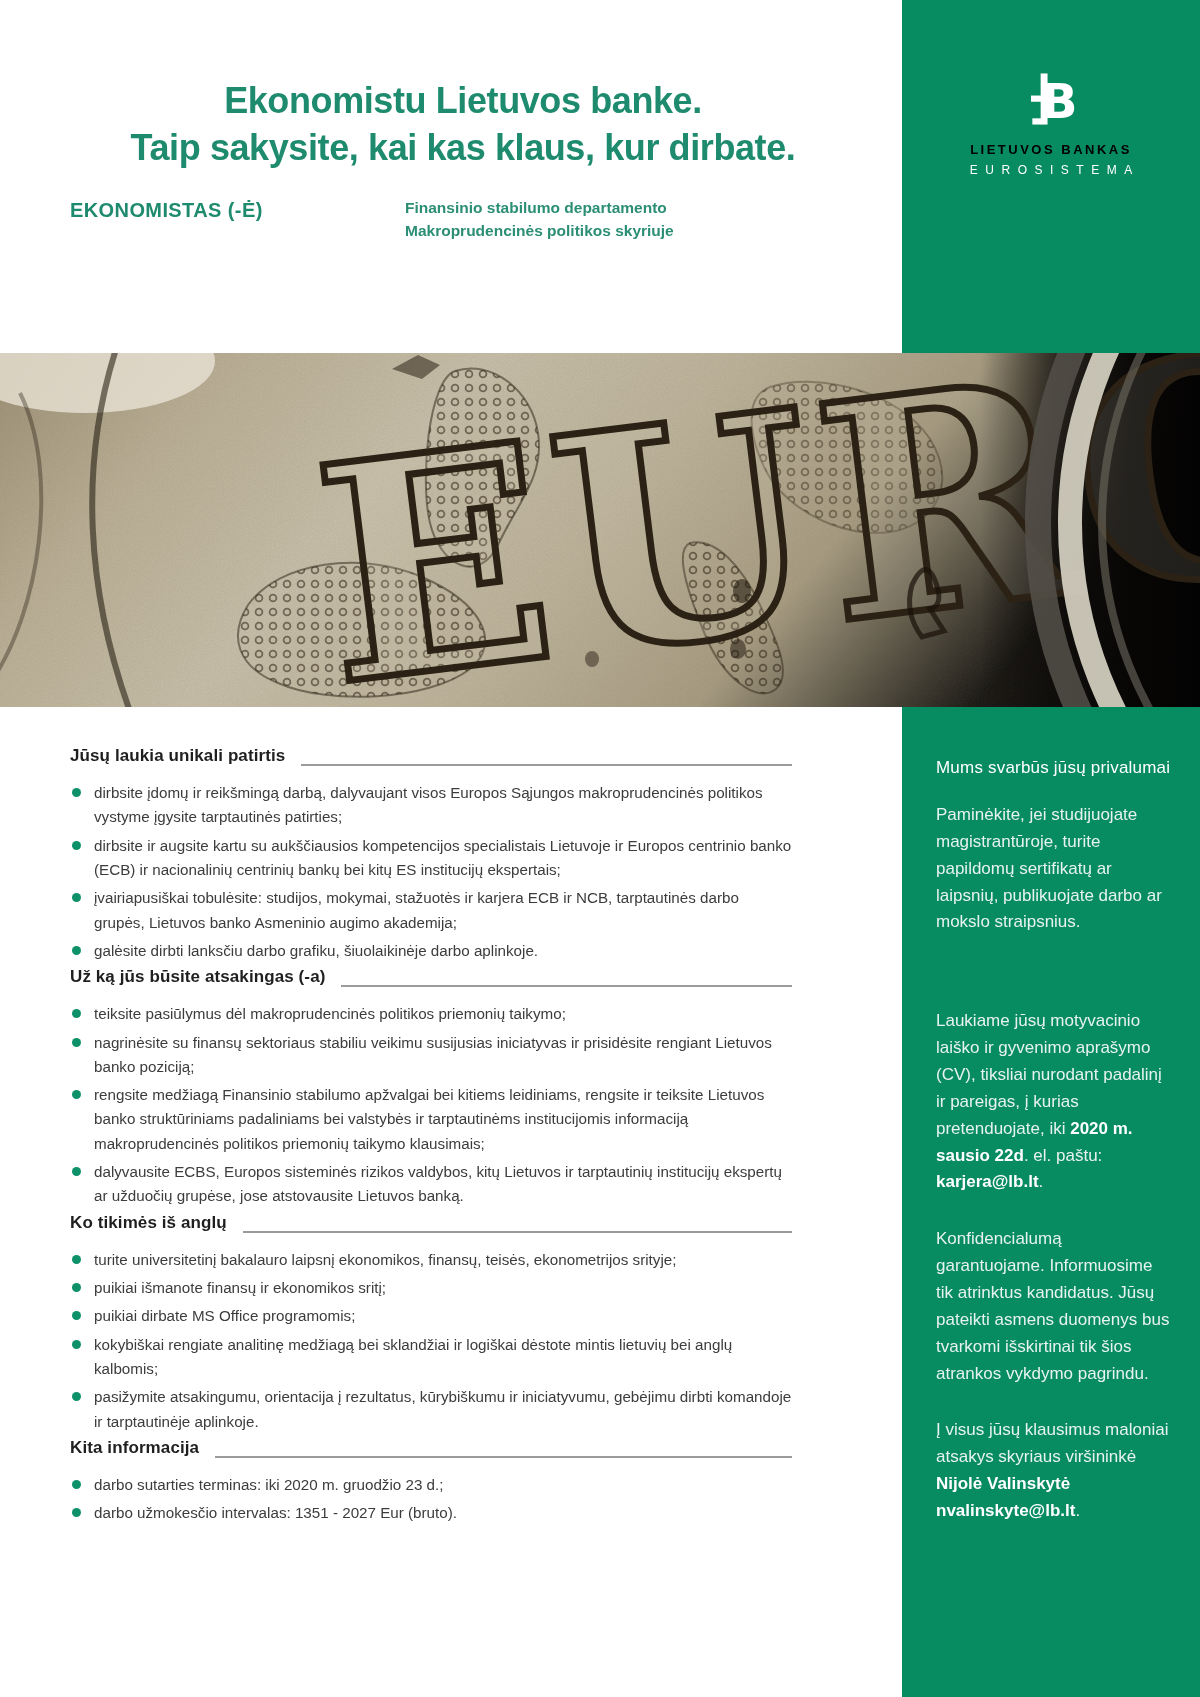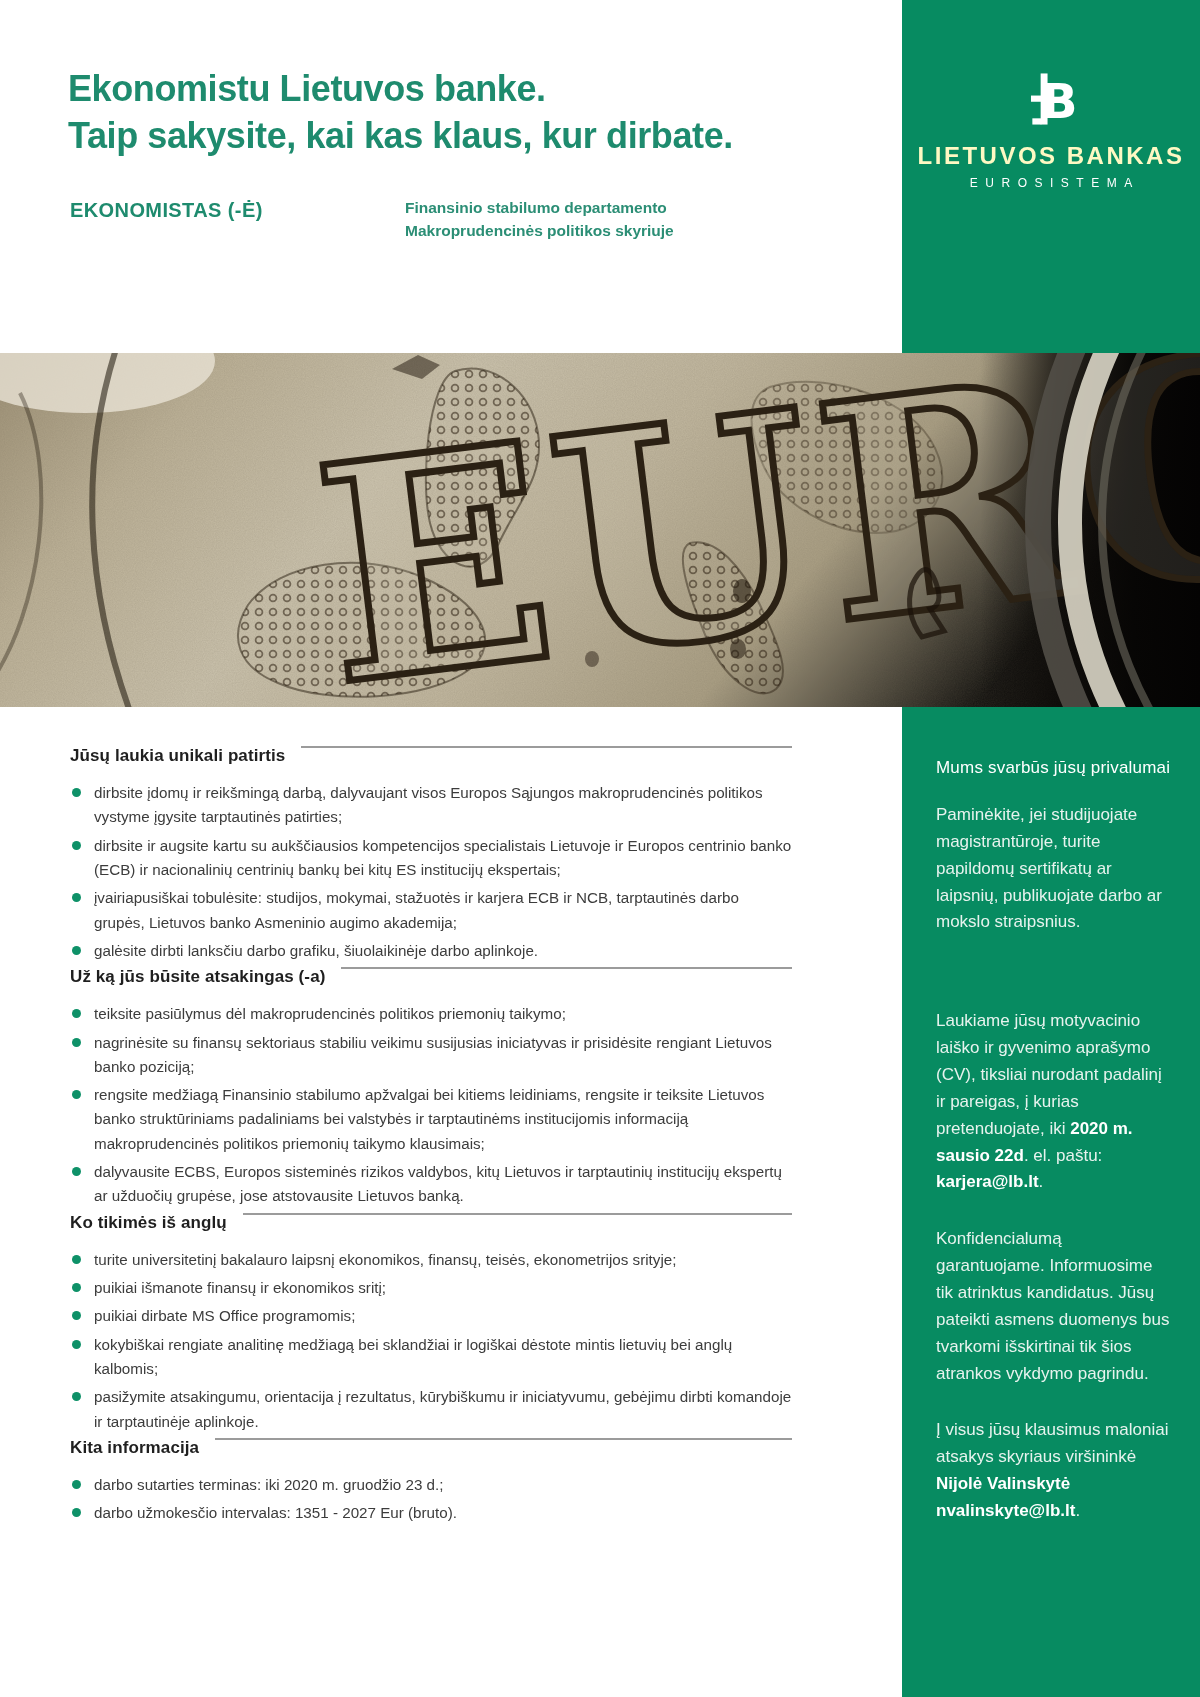--- a/index.html
+++ b/index.html
@@ -10,62 +10,62 @@
     -webkit-font-smoothing:antialiased;
   }
   
   .sidebar{
     position:absolute;left:902px;top:0;width:298px;height:1697px;
     background:#078b61;z-index:1;
   }
   .logo-wrap{position:absolute;top:70px;left:0;width:298px;text-align:center;}
   .logo-mark{display:inline-block;width:50px;height:58px;}
   .logo-name{
-    margin-top:10px;color:#fef9c3;font-weight:bold;font-size:24px;
+    margin-top:10px;color:#000000;font-weight:bold;font-size:13px;
     letter-spacing:2.5px;white-space:nowrap;
   }
   .logo-sub{
     margin-top:6px;color:#ffffff;font-size:12px;letter-spacing:7.5px;
     white-space:nowrap;text-indent:7.5px;
   }
   .sidebar-body{position:absolute;top:758px;left:34px;width:238px;z-index:3;}
   .sidebar-heading{
     color:#ffffff;font-weight:normal;font-size:17px;margin:0 0 24px 0;letter-spacing:0.2px;
   }
   .sidebar-body p{
     margin:0 0 30px 0;color:#e7f3ee;font-size:17px;line-height:1.58;
   }
   .sidebar-body p.gap{margin-top:72px;}
   .sidebar-body .b{font-weight:bold;color:#ffffff;}
   
   .headline{
-    position:absolute;left:68px;top:66px;width:790px;z-index:2;
+    position:absolute;left:68px;top:78px;width:790px;z-index:2;
     color:#1e8b6e;font-weight:bold;font-size:36px;line-height:1.3;
-    letter-spacing:-0.4px;margin:0;
+    letter-spacing:-0.4px;margin:0;text-align:center;
   }
   .role-row{position:absolute;left:70px;top:196px;width:780px;z-index:2;}
   .role-title{
     position:absolute;left:0;top:3px;color:#1e8b6e;font-weight:bold;
     font-size:20px;letter-spacing:0.4px;white-space:nowrap;
   }
   .role-dept{
     position:absolute;left:335px;top:0;width:330px;color:#2b8e75;
     font-weight:bold;font-size:15.5px;line-height:1.5;
   }
   
   .photo{
     position:absolute;left:0;top:353px;width:1200px;height:354px;z-index:2;
     overflow:hidden;background:#b4a98e;
   }
   .photo svg{display:block;width:1200px;height:354px;}
   
   .content{position:absolute;left:70px;top:746px;width:722px;z-index:2;}
   .section{margin-top:0;}
   .section + .section{}
-  .sec-head{display:flex;align-items:flex-start;gap:16px;}
+  .sec-head{display:flex;align-items:flex-end;gap:16px;}
   .sec-title{
     margin:0;font-size:17px;font-weight:bold;color:#1f1f1f;white-space:nowrap;
     letter-spacing:0.1px;
   }
   .rule{flex:1;height:2px;background:#9b9b9b;}
   ul.bullets{list-style:none;margin:15px 0 0 0;padding:0;}
   ul.bullets li{
     position:relative;padding-left:24px;margin:0 0 4px 0;
     font-size:15.2px;line-height:1.6;color:#3c3c3c;
   }

